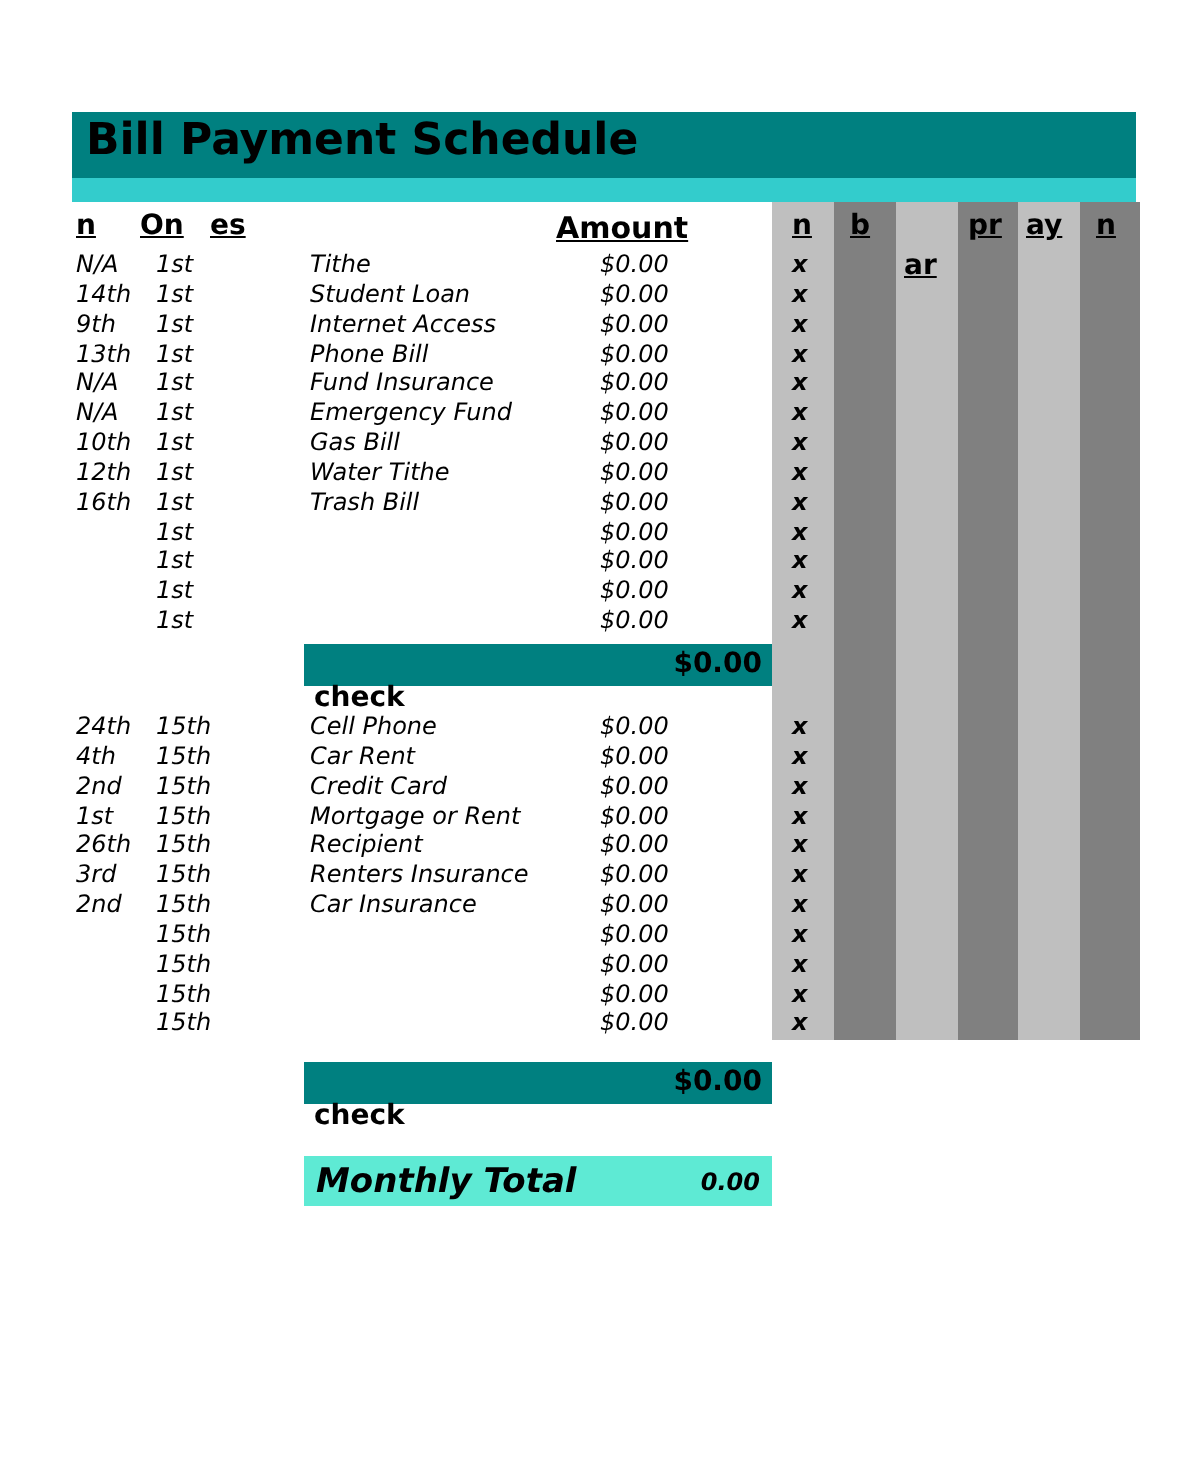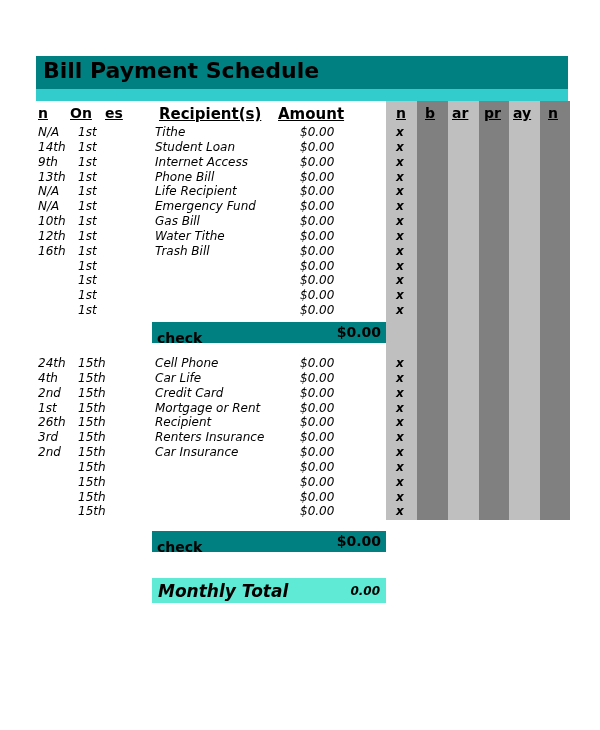--- a/index.html
+++ b/index.html
@@ -82,21 +82,21 @@
     text-decoration: underline;
     white-space: nowrap;
   }
   .hdr.c-when    { left: 38px; }
   .hdr.c-due     { left: 70px; }
   .hdr.c-notes   { left: 105px; }
   .hdr.c-recip   { left: 159px; font-size: 15px; }
   .hdr.c-amount  { left: 278px; font-size: 15px; }
   .hdr.g0 { left: 396px; }
   .hdr.g1 { left: 425px; }
-  .hdr.g2 { left: 452px; }
+  .hdr.g2 { left: 452px; margin-top: 20px; }
   .hdr.g3 { left: 484px; }
   .hdr.g4 { left: 513px; }
   .hdr.g5 { left: 548px; }
 
   
   .rows {
     position: absolute;
     left: 0;
     top: 125px;
     width: 600px;
@@ -125,21 +125,21 @@
   .check-bar {
     position: absolute;
     left: 152px;
     width: 234px;
     height: 21px;
     background: #008080;
   }
   .check-bar .lbl {
     position: absolute;
     left: 5px;
-    top: 8px;
+    top: 19px;
     font-size: 14px;
     font-weight: bold;
     color: #000000;
     line-height: 17px;
   }
   .check-bar .amt {
     position: absolute;
     right: 5px;
     top: 2px;
     font-size: 14px;
@@ -195,21 +195,20 @@
     <div class="gray-col dark  gcol-5"></div>
   </div>
 
   <div class="title-band"></div>
   <div class="title-text">Bill Payment Schedule</div>
   <div class="subtitle-band"></div>
 
   <div class="hdr c-when">n</div>
   <div class="hdr c-due">On</div>
   <div class="hdr c-notes">es</div>
-  <div class="hdr c-recip">Recipient(s)</div>
   <div class="hdr c-amount">Amount</div>
   <div class="hdr g0">n</div>
   <div class="hdr g1">b</div>
   <div class="hdr g2">ar</div>
   <div class="hdr g3">pr</div>
   <div class="hdr g4">ay</div>
   <div class="hdr g5">n</div>
 
   <div class="rows" id="rows-section-0">
       <div class="row">
@@ -236,21 +235,21 @@
       <div class="row">
         <div class="cell c-when">13th</div>
         <div class="cell c-due">1st</div>
         <div class="cell c-recip">Phone Bill</div>
         <div class="cell c-amount">$0.00</div>
         <div class="cell c-x">x</div>
       </div>
       <div class="row">
         <div class="cell c-when">N/A</div>
         <div class="cell c-due">1st</div>
-        <div class="cell c-recip">Life Recipient</div>
+        <div class="cell c-recip">Fund Insurance</div>
         <div class="cell c-amount">$0.00</div>
         <div class="cell c-x">x</div>
       </div>
       <div class="row">
         <div class="cell c-when">N/A</div>
         <div class="cell c-due">1st</div>
         <div class="cell c-recip">Emergency Fund</div>
         <div class="cell c-amount">$0.00</div>
         <div class="cell c-x">x</div>
       </div>
@@ -314,21 +313,21 @@
       <div class="row">
         <div class="cell c-when">24th</div>
         <div class="cell c-due">15th</div>
         <div class="cell c-recip">Cell Phone</div>
         <div class="cell c-amount">$0.00</div>
         <div class="cell c-x">x</div>
       </div>
       <div class="row">
         <div class="cell c-when">4th</div>
         <div class="cell c-due">15th</div>
-        <div class="cell c-recip">Car Life</div>
+        <div class="cell c-recip">Car Rent</div>
         <div class="cell c-amount">$0.00</div>
         <div class="cell c-x">x</div>
       </div>
       <div class="row">
         <div class="cell c-when">2nd</div>
         <div class="cell c-due">15th</div>
         <div class="cell c-recip">Credit Card</div>
         <div class="cell c-amount">$0.00</div>
         <div class="cell c-x">x</div>
       </div>

